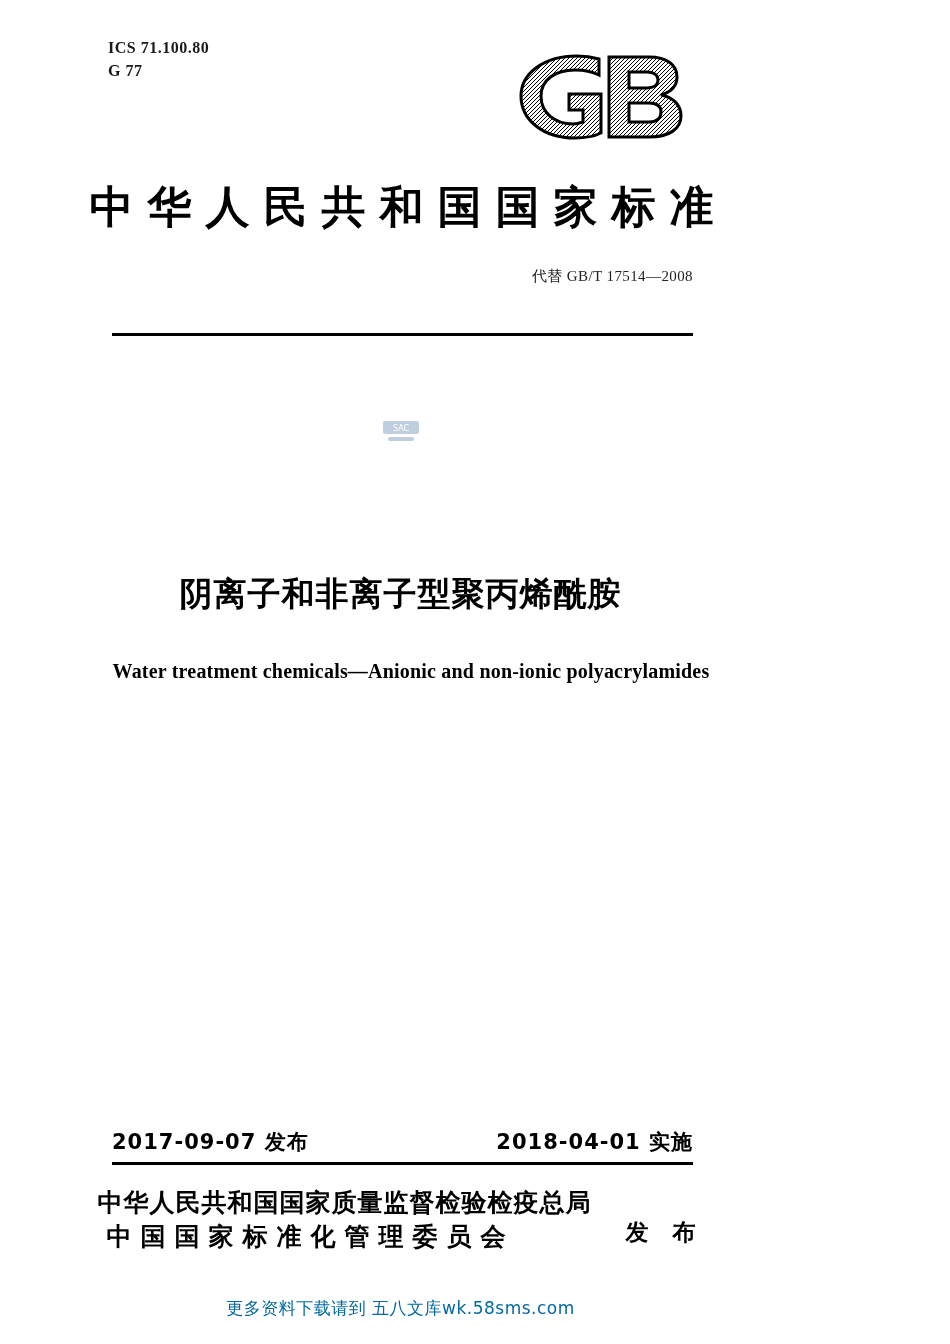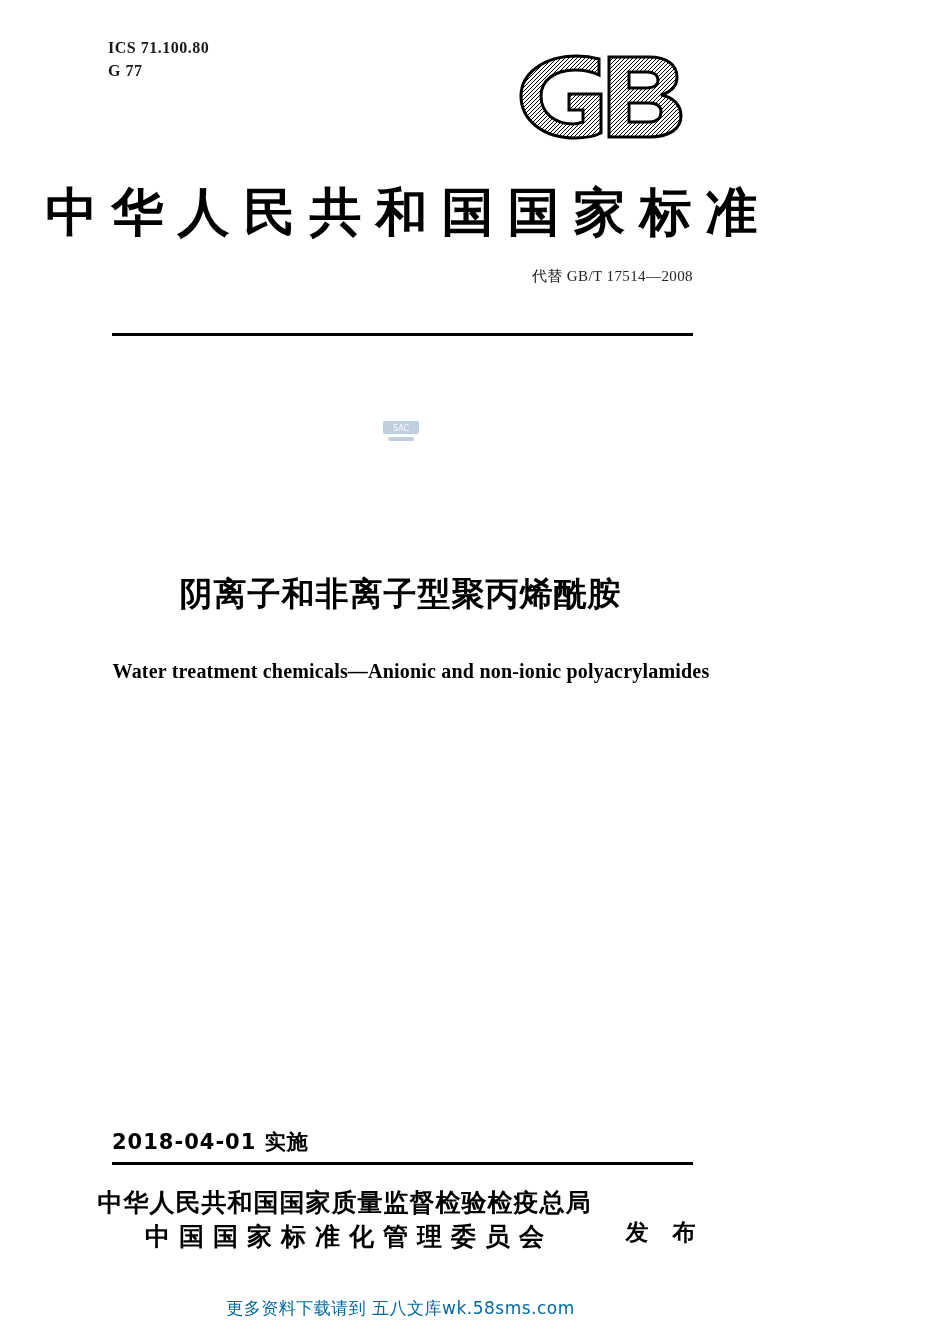--- a/index.html
+++ b/index.html
@@ -50,21 +50,21 @@
 
   
   .cn-standard-title {
     position: absolute;
     left: 2px;
     right: 0;
     top: 178px;
     text-align: center;
     font-family: "DejaVu Sans", sans-serif;
     font-weight: bold;
-    font-size: 52px;
+    font-size: 44px;
     letter-spacing: 14px;
     text-indent: 14px;
     color: #000;
   }
 
   
   .std-number {
     position: absolute;
     right: 108px;
     top: 262px;
@@ -173,21 +173,20 @@
   
   .issuers {
     position: absolute;
     left: 0; right: 0;
     top: 1186px;
     display: flex;
     justify-content: center;
     align-items: center;
   }
   .issuers-names {
-    text-align: center;
   }
   .issuers-names .line1 {
     font-family: "DejaVu Sans", sans-serif;
     font-weight: bold;
     font-size: 25px;
     letter-spacing: 1px;
     color: #000;
     line-height: 1.35;
   }
   .issuers-names .line2 {
@@ -263,20 +262,21 @@
       <rect x="6" y="19" width="26" height="4" rx="2" fill="#8ea8c8"></rect>
     </svg>
   </div>
 
   <div class="doc-subtitle">阴离子和非离子型聚丙烯酰胺</div>
   <div class="doc-title-en">Water treatment chemicals—Anionic and non-ionic polyacrylamides</div>
 
   <div class="rule-bottom"></div>
 
   <div class="date-row">
+    <div class="date-item">2017-09-07 发布</div>
     <div class="date-item">2018-04-01 实施</div>
   </div>
 
   <div class="issuers">
     <div class="issuers-names">
       <div class="line1">中华人民共和国国家质量监督检验检疫总局</div>
       <div class="line2">中国国家标准化管理委员会</div>
     </div>
     <div class="issuers-publish">发 布</div>
   </div>

